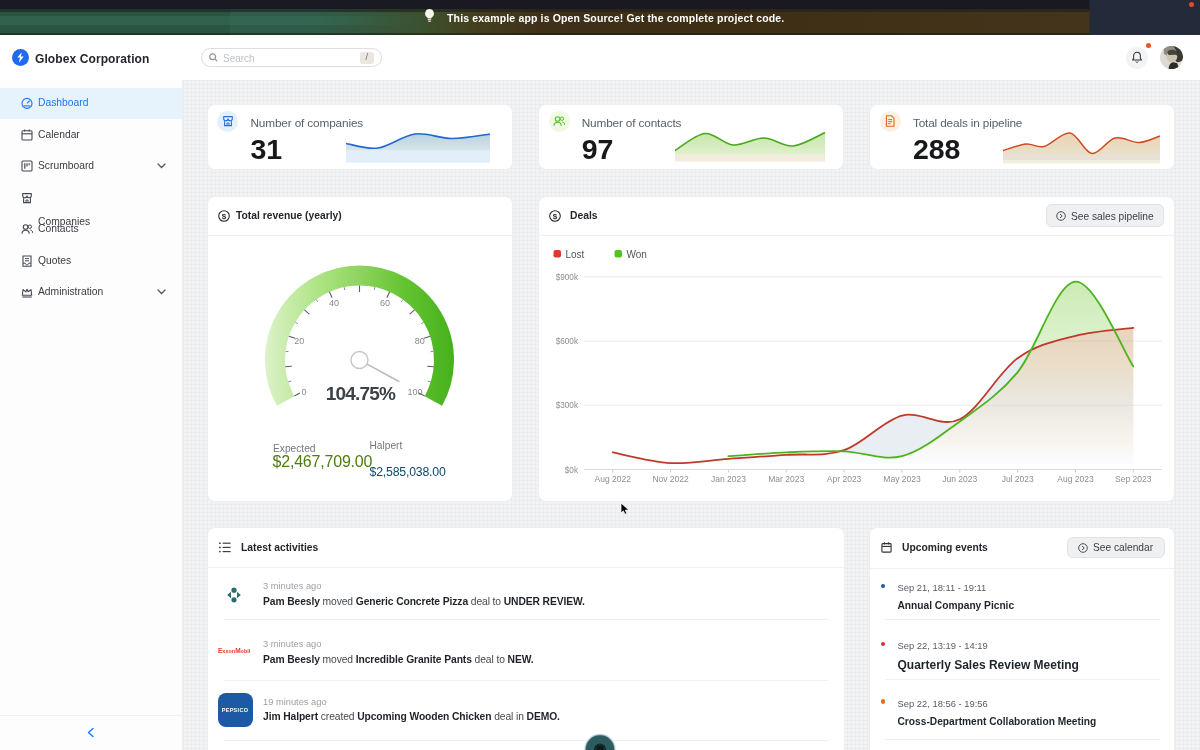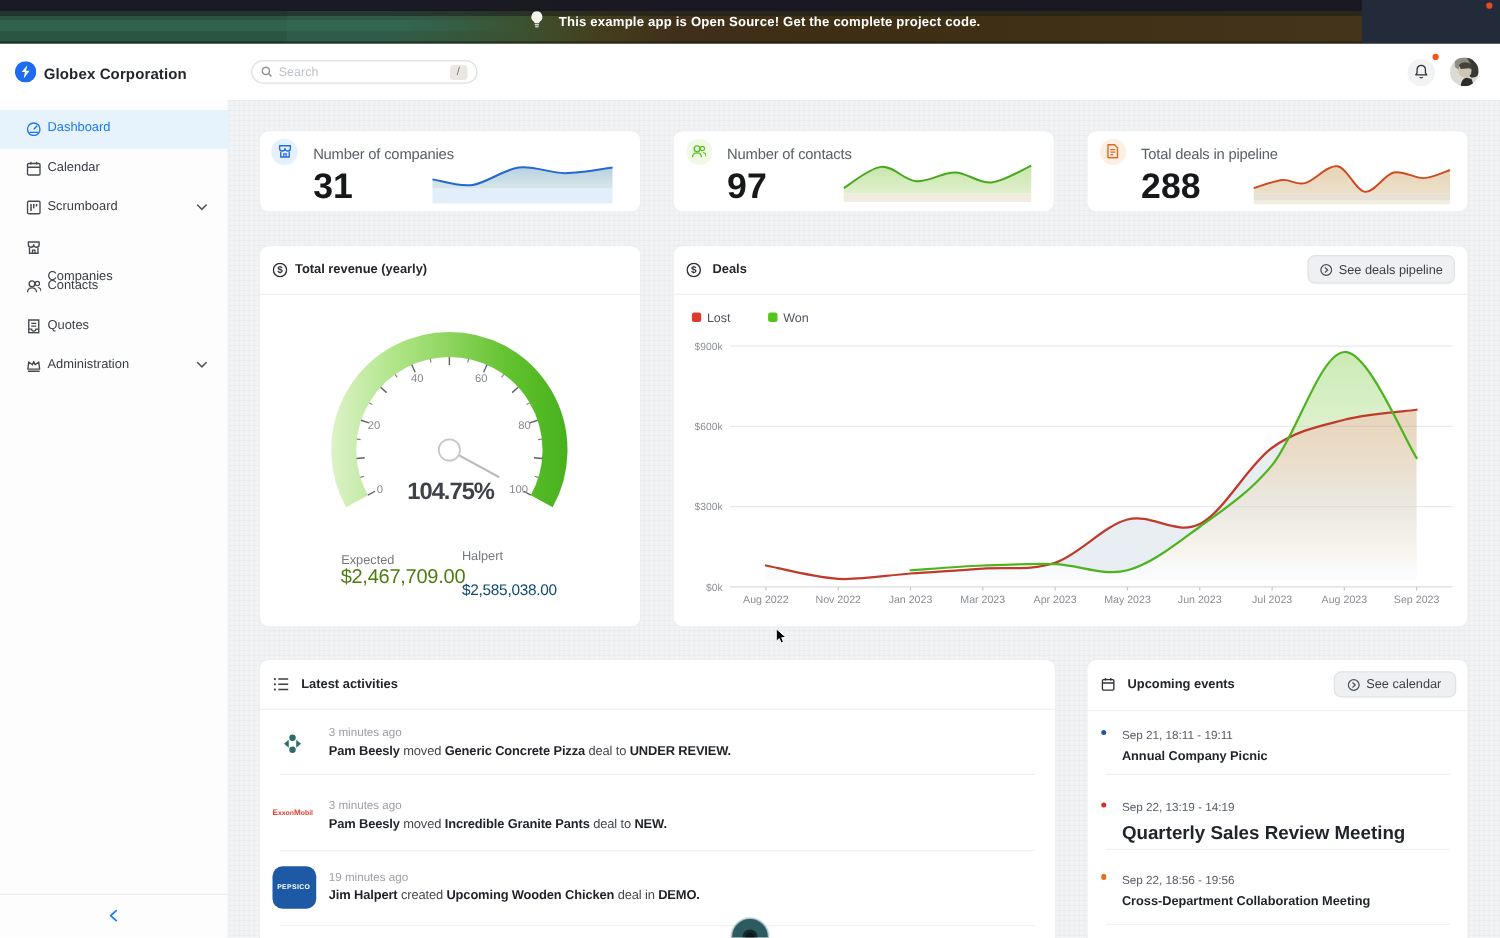--- a/index.html
+++ b/index.html
@@ -246,21 +246,21 @@
 <svg class="abs" style="left:549px;top:209.5px" width="12" height="12" viewBox="0 0 12 12">
     <circle cx="6" cy="6" r="5.3" fill="none" stroke="#2a2d33" stroke-width="1.1"></circle>
     <text x="6" y="8.8" text-anchor="middle" font-size="8" font-weight="bold" fill="#2a2d33">$</text>
   </svg>
 <div class="abs" style="left:570px;top:210px;font-size:10.3px;font-weight:bold;color:#23262b;">Deals</div>
 <div class="abs" style="left:1046px;top:204px;width:118px;height:22.6px;background:#eef0f2;border:1px solid #e0e2e5;border-radius:6px;"></div>
 <svg class="abs" style="left:1055.5px;top:210.5px" width="10" height="10" viewBox="0 0 10 10">
     <circle cx="5" cy="5" r="4.3" fill="none" stroke="#4c5057" stroke-width="1"></circle>
     <path d="M4 3 6.2 5 4 7" fill="none" stroke="#4c5057" stroke-width="1"></path>
   </svg>
-<div class="abs" style="left:1071px;top:210.5px;font-size:10.2px;color:#3c4046;">See deals pipeline</div>
+<div class="abs" style="left:1071px;top:210.5px;font-size:10.2px;color:#3c4046;">See sales pipeline</div>
 
 <svg class="abs" style="left:539px;top:240px" width="635" height="258" viewBox="539 240 635 258">
   <defs>
     <linearGradient id="redfill" x1="0" y1="327" x2="0" y2="464" gradientUnits="userSpaceOnUse">
       <stop offset="0" stop-color="rgba(193,144,82,0.38)"></stop>
       <stop offset="0.28" stop-color="rgba(205,175,125,0.42)"></stop>
       <stop offset="0.50" stop-color="rgba(212,203,183,0.48)"></stop>
       <stop offset="0.62" stop-color="rgba(218,213,200,0.50)"></stop>
       <stop offset="0.85" stop-color="rgba(238,233,216,0.45)"></stop>
       <stop offset="0.94" stop-color="rgba(238,241,246,0.35)"></stop>
@@ -363,21 +363,21 @@
     <circle cx="5" cy="5" r="4.3" fill="none" stroke="#4c5057" stroke-width="1"></circle>
     <path d="M4 3 6.2 5 4 7" fill="none" stroke="#4c5057" stroke-width="1"></path>
   </svg>
 <div class="abs" style="left:1093px;top:542px;font-size:10.2px;color:#3c4046;">See calendar</div>
 <div class="abs" style="left:880.5px;top:583.5px;width:4.6px;height:4.6px;border-radius:50%;background:#1e56a8;"></div>
 <div class="abs" style="left:897.5px;top:581.5px;font-size:9.4px;color:#565c66;">Sep 21, 18:11 - 19:11</div>
 <div class="abs" style="left:897.5px;top:599.5px;font-size:10.2px;font-weight:bold;color:#1f242b;">Annual Company Picnic</div>
 <div class="abs" style="left:885px;top:619.3px;width:275px;height:1px;background:#f0f1f3;"></div>
 <div class="abs" style="left:880.5px;top:641.5px;width:4.6px;height:4.6px;border-radius:50%;background:#d93025;"></div>
 <div class="abs" style="left:897.5px;top:640px;font-size:9.4px;color:#565c66;">Sep 22, 13:19 - 14:19</div>
-<div class="abs" style="left:897.5px;top:658px;font-size:15px;font-weight:bold;color:#1f242b;">Quarterly Sales Review Meeting</div>
+<div class="abs" style="left:897.5px;top:658px;font-size:12px;font-weight:bold;color:#1f242b;">Quarterly Sales Review Meeting</div>
 <div class="abs" style="left:885px;top:678.5px;width:275px;height:1px;background:#f0f1f3;"></div>
 <div class="abs" style="left:880.5px;top:699.2px;width:4.6px;height:4.6px;border-radius:50%;background:#e8701c;"></div>
 <div class="abs" style="left:897.5px;top:698px;font-size:9.4px;color:#565c66;">Sep 22, 18:56 - 19:56</div>
 <div class="abs" style="left:897.5px;top:716px;font-size:10.2px;font-weight:bold;color:#1f242b;">Cross-Department Collaboration Meeting</div>
 <div class="abs" style="left:885px;top:738.8px;width:275px;height:1px;background:#f0f1f3;"></div>
 
 <svg class="abs" style="left:583px;top:733px" width="34" height="17" viewBox="0 0 34 17">
   <circle cx="17" cy="16.5" r="15" fill="#2d5c60" stroke="rgba(190,210,220,0.8)" stroke-width="1.5"></circle>
   <path d="M11 16.5a6 6 0 0 1 12 0V17H11z" fill="#16282c"></path>
   <path d="M13.5 16.5a3.5 3.5 0 0 1 7 0V17h-7z" fill="#0c1a1d"></path>

